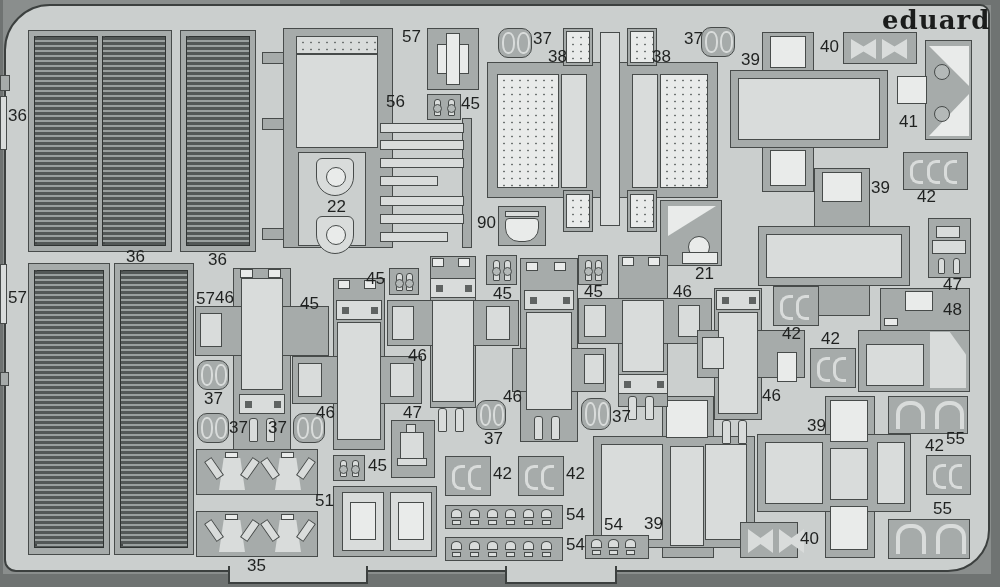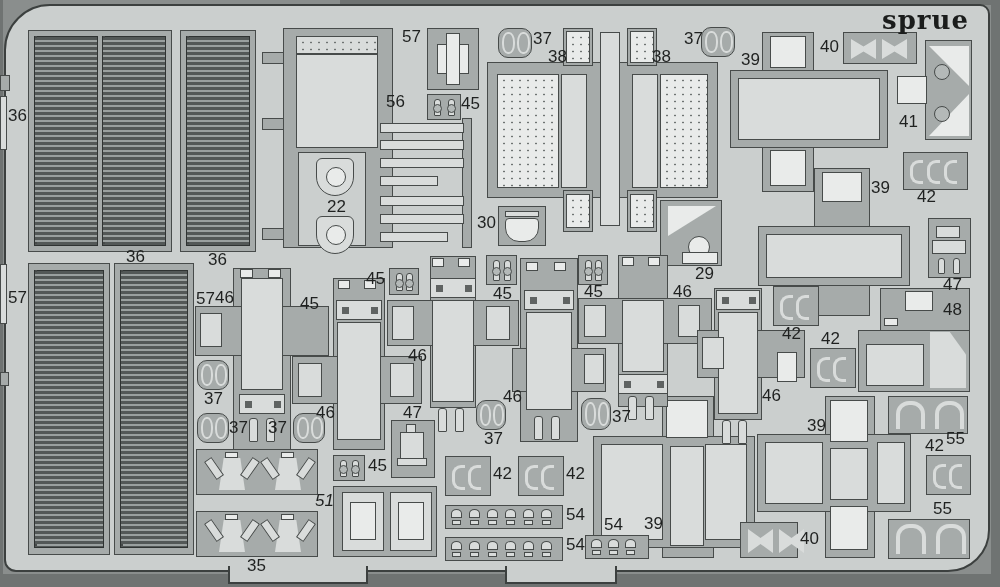--- a/index.html
+++ b/index.html
@@ -406,21 +406,21 @@
       <div class="pe pinv" style="left: 738px; top: 420px; width: 9px; height: 24px;"></div>
       <div class="pe li" style="left: 702px; top: 337px; width: 22px; height: 32px;"></div>
       <div class="lbl" style="left: 8px; top: 107px;">36</div>
       <div class="lbl" style="left: 126px; top: 248px;">36</div>
       <div class="lbl" style="left: 208px; top: 251px;">36</div>
       <div class="lbl" style="left: 8px; top: 289px;">57</div>
       <div class="lbl" style="left: 196px; top: 290px;">57</div>
       <div class="lbl" style="left: 386px; top: 93px;">56</div>
       <div class="lbl" style="left: 402px; top: 28px;">57</div>
       <div class="lbl" style="left: 327px; top: 198px;">22</div>
-      <div class="lbl" style="left: 477px; top: 214px;">30</div>
+      <div class="lbl" style="left: 477px; top: 214px;">90</div>
       <div class="lbl" style="left: 461px; top: 95px;">45</div>
       <div class="lbl" style="left: 300px; top: 295px;">45</div>
       <div class="lbl" style="left: 366px; top: 270px;">45</div>
       <div class="lbl" style="left: 493px; top: 285px;">45</div>
       <div class="lbl" style="left: 584px; top: 283px;">45</div>
       <div class="lbl" style="left: 368px; top: 457px;">45</div>
       <div class="lbl" style="left: 533px; top: 30px;">37</div>
       <div class="lbl" style="left: 684px; top: 30px;">37</div>
       <div class="lbl" style="left: 204px; top: 390px;">37</div>
       <div class="lbl" style="left: 229px; top: 419px;">37</div>
@@ -435,33 +435,33 @@
       <div class="lbl" style="left: 807px; top: 417px;">39</div>
       <div class="lbl" style="left: 820px; top: 38px;">40</div>
       <div class="lbl" style="left: 800px; top: 530px;">40</div>
       <div class="lbl" style="left: 899px; top: 113px;">41</div>
       <div class="lbl" style="left: 917px; top: 188px;">42</div>
       <div class="lbl" style="left: 782px; top: 325px;">42</div>
       <div class="lbl" style="left: 821px; top: 330px;">42</div>
       <div class="lbl" style="left: 493px; top: 465px;">42</div>
       <div class="lbl" style="left: 566px; top: 465px;">42</div>
       <div class="lbl" style="left: 925px; top: 437px;">42</div>
-      <div class="lbl" style="left: 695px; top: 265px;">29</div>
+      <div class="lbl" style="left: 695px; top: 265px;">21</div>
       <div class="lbl" style="left: 215px; top: 289px;">46</div>
       <div class="lbl" style="left: 316px; top: 404px;">46</div>
       <div class="lbl" style="left: 408px; top: 347px;">46</div>
       <div class="lbl" style="left: 503px; top: 388px;">46</div>
       <div class="lbl" style="left: 673px; top: 283px;">46</div>
       <div class="lbl" style="left: 762px; top: 387px;">46</div>
       <div class="lbl" style="left: 943px; top: 276px;">47</div>
       <div class="lbl" style="left: 403px; top: 404px;">47</div>
       <div class="lbl" style="left: 943px; top: 301px;">48</div>
-      <div class="lbl" style="left: 315px; top: 492px; font-style: italic;">51</div>
+      <div class="lbl" style="left: 315px; top: 492px;">51</div>
       <div class="lbl" style="left: 566px; top: 506px;">54</div>
       <div class="lbl" style="left: 566px; top: 536px;">54</div>
       <div class="lbl" style="left: 604px; top: 516px;">54</div>
       <div class="lbl" style="left: 946px; top: 430px;">55</div>
       <div class="lbl" style="left: 933px; top: 500px;">55</div>
       <div class="lbl" style="left: 247px; top: 557px;">35</div>
     </div>
 
-  <div id="logo">sprue</div>
+  <div id="logo">eduard</div>
 </div>
 
 </body></html>

